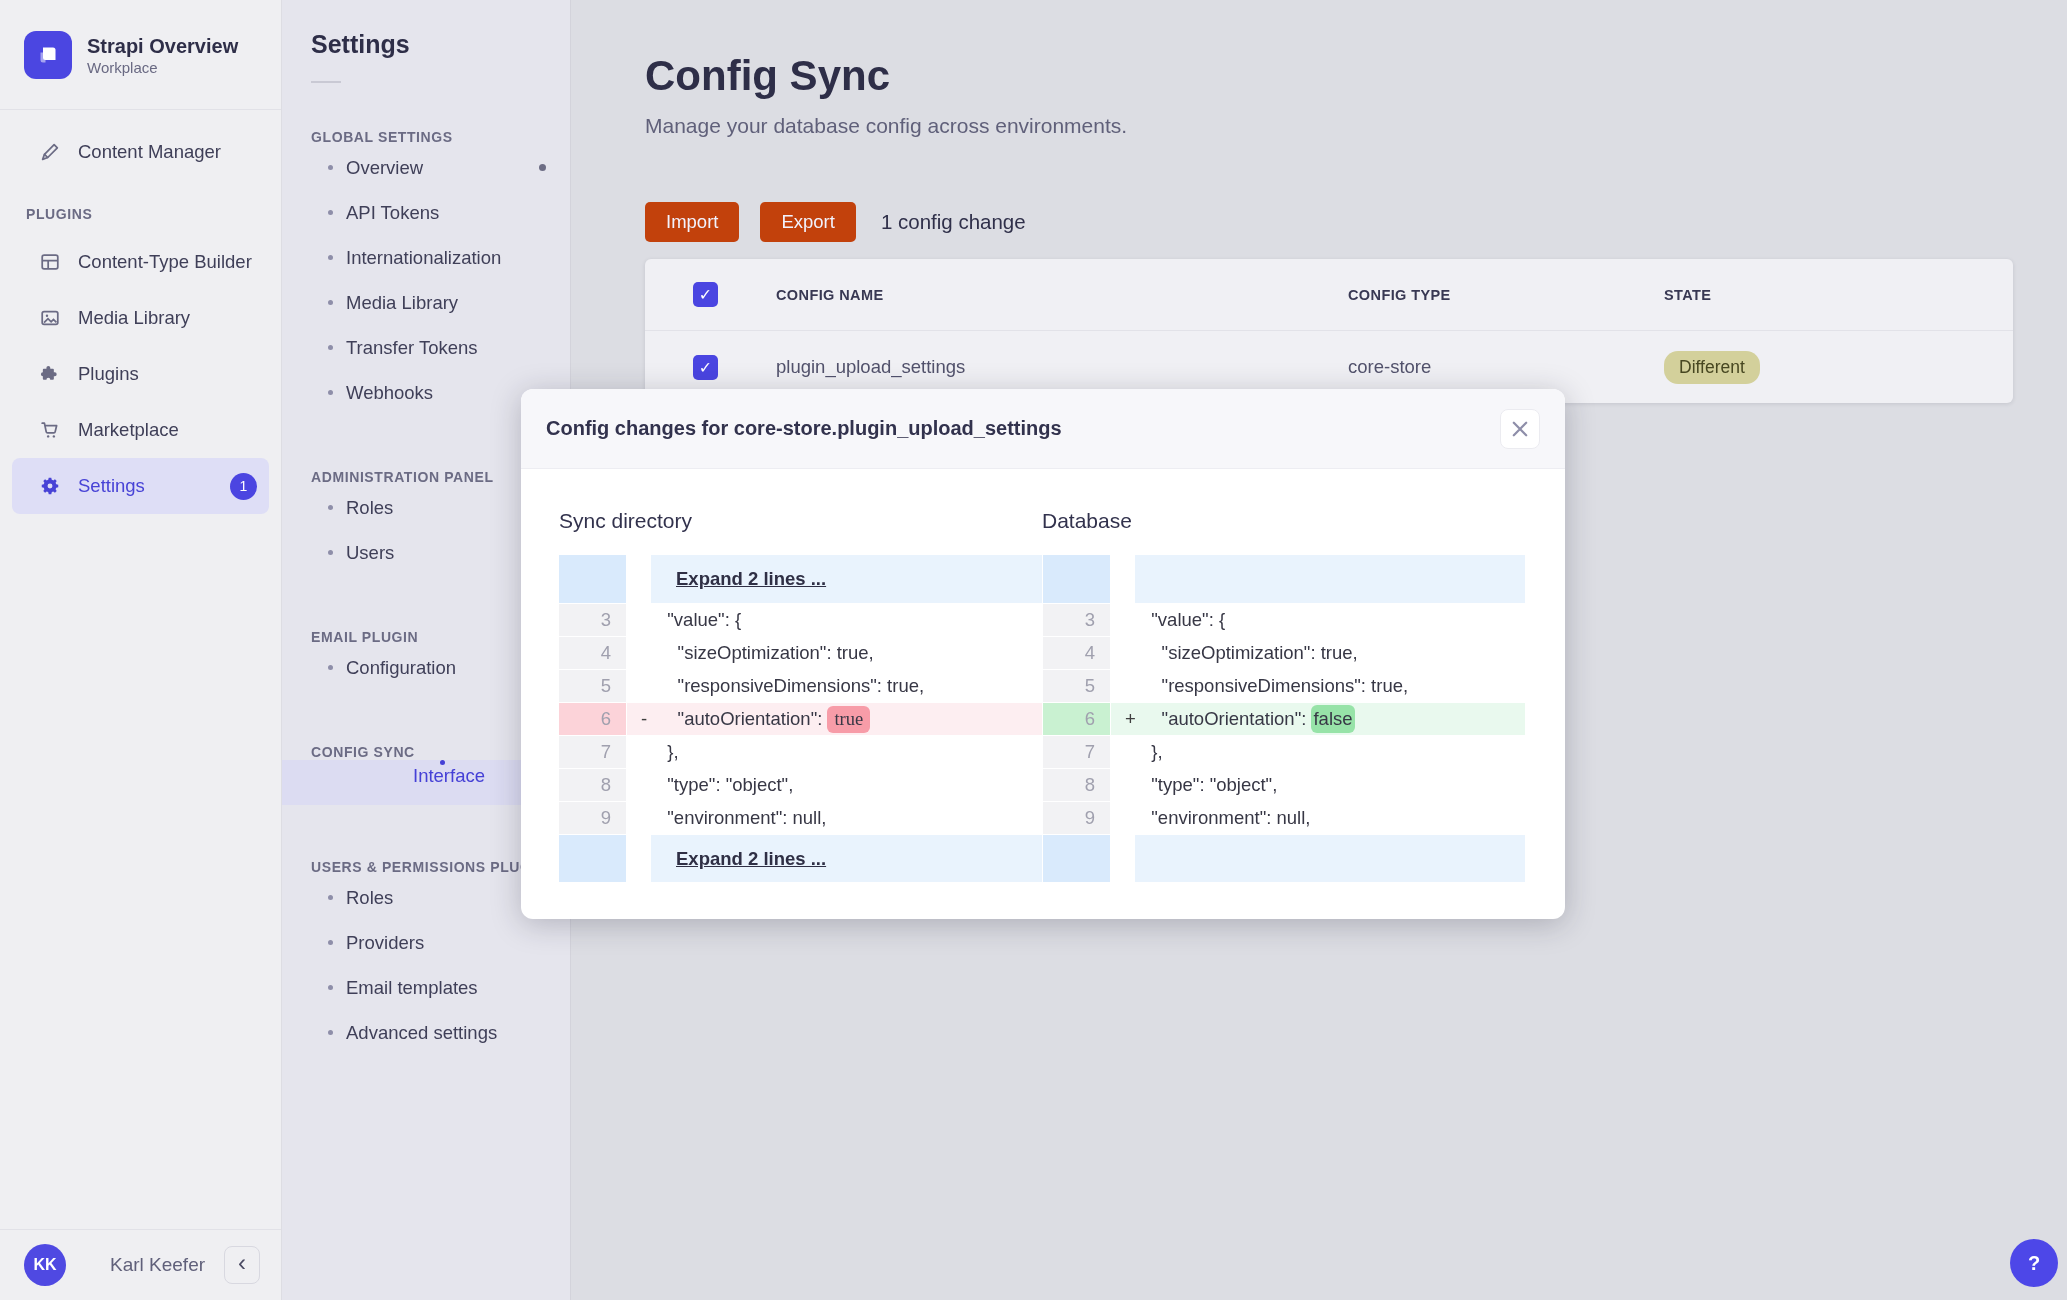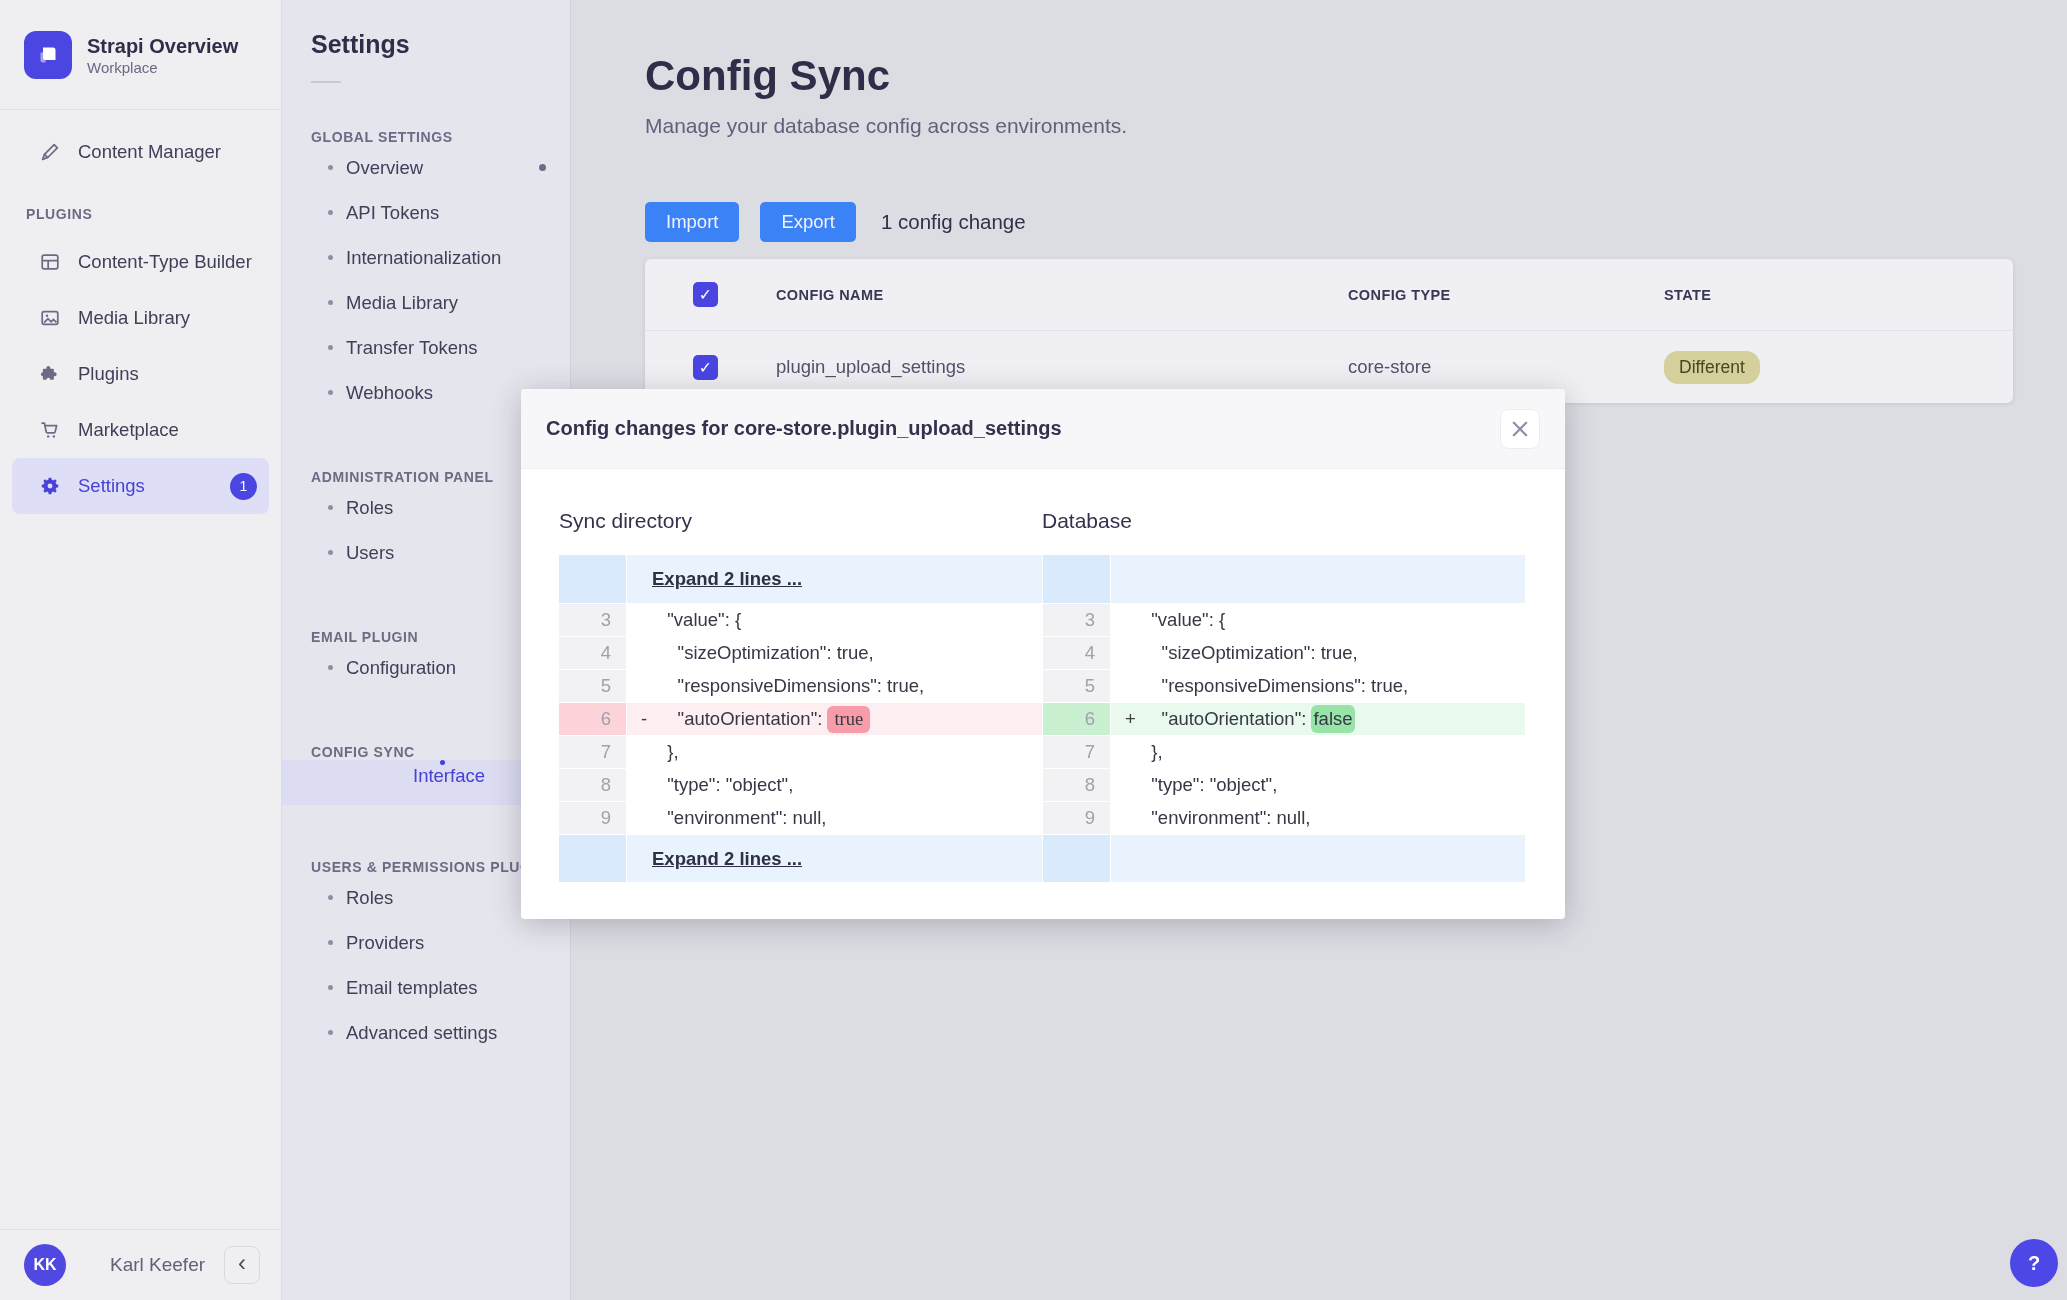--- a/index.html
+++ b/index.html
@@ -34,46 +34,46 @@
   .subnav-item .bullet { width:5px; height:5px; border-radius:50%; background:#8e8ea9; margin-right:13px; flex:0 0 auto; }
   .subnav-item.active { background:#dcdcf2; color:#4540d6;flex-direction:column; }
   .subnav-item.active .bullet { background:#4540d6; }
   .subnav-item .notif-dot { position:absolute; right:24px; width:7px; height:7px; border-radius:50%; background:#6d6d85; }
 
   
   .content { position:absolute; left:572px; top:0; right:0; height:1300px; background:#dcdde3; }
   .page-title { font-size:42px; font-weight:700; color:#2e2e48; margin:52px 0 0 73px; }
   .page-sub { font-size:21px; color:#60607a; margin:14px 0 0 73px; }
   .toolbar { display:flex; align-items:center; gap:21px; margin:64px 0 0 73px; }
-  .btn { background:#3b82f6; color:#f2f2fd; border:none; border-radius:5px; height:40px; padding:0 21px; font-size:18.5px; font-family:inherit; cursor:pointer; }
+  .btn { background:#c2410c; color:#f2f2fd; border:none; border-radius:5px; height:40px; padding:0 21px; font-size:18.5px; font-family:inherit; cursor:pointer; }
   .change-summary { font-size:20.5px; font-weight:500; color:#30304a; margin-left:4px; }
   .card { position:absolute; left:73px; right:54px; top:259px; background:#f0f0f4; border-radius:6px; box-shadow:0 1px 4px rgba(33,33,52,.12); }
   .trow { display:flex; align-items:center; height:72px; }
   .trow.head { border-bottom:1px solid #e2e2e8; }
   .cb { width:25px; height:25px; border-radius:5px; background:#4a45e1; margin-left:48px; display:flex; align-items:center; justify-content:center; color:#fff; font-size:16px; flex:0 0 auto; cursor:pointer; }
   .col-name { margin-left:58px; width:572px; }
   .col-type { width:316px; }
   .col-state { flex:1; }
   .th { font-size:14.5px; font-weight:700; letter-spacing:.4px; color:#383853; }
   .td { font-size:18.5px; color:#52526c; }
   .state-badge { display:inline-block; background:#d3d09b; color:#474721; font-size:17.5px; padding:6px 15px; border-radius:14px; }
 
   
-  .modal { position:absolute; left:521px; top:389px; width:1044px; height:530px; background:#fff; border-radius:4px; box-shadow:0 5px 30px rgba(33,33,52,.25); z-index:10; overflow:hidden; }
+  .modal { position:absolute; left:521px; top:389px; width:1044px; height:530px; background:#fff; border-radius:12px; box-shadow:0 5px 30px rgba(33,33,52,.25); z-index:10; overflow:hidden; }
   .modal-header { height:80px; background:#f7f7fa; border-bottom:1px solid #ededf2; display:flex; align-items:center; padding:0 25px; }
   .modal-title { font-size:20px; font-weight:700; color:#32324d; }
   .modal-close { margin-left:auto; width:40px; height:40px; background:#fff; border:1px solid #ebebf0; border-radius:8px; display:flex; align-items:center; justify-content:center; cursor:pointer; color:#8e8ea9; }
   .pane-titles { display:flex; margin:40px 38px 0 38px; }
   .pane-title { width:483px; font-size:21px; font-weight:500; color:#32324d; }
   .diff { display:flex; margin:22px 38px 0 38px; }
   .pane { width:483px; }
   .pane.right { border-left:1px solid #fff; }
   .drow { display:flex; height:33px; border-top:1px solid #fff; }
   .drow:first-child { border-top:none; }
-  .drow.expand { height:48px; }
+  .drow.expand { height:48px;gap:24px; }
   .gut { width:68px; flex:0 0 auto; background:#f2f2f4; color:#a0a0ae; font-size:18.5px; text-align:right; padding-right:15px; border-right:1px solid #fff; display:flex; align-items:center; justify-content:flex-end; }
   .code { flex:1; background:#fff; display:flex; align-items:center; font-size:18.5px; color:#373745; white-space:pre; overflow:hidden; }
   .mk { display:inline-block; width:30px; padding-left:14px; flex:0 0 auto; color:#3f3f3f; }
   .drow.expand .gut { background:var(--expand-gutter); }
   .drow.expand .code { background:var(--expand-row); }
   .drow.del .gut { background:var(--del-gutter); }
   .drow.del .code { background:var(--del-row); }
   .drow.add .gut { background:var(--add-gutter); }
   .drow.add .code { background:var(--add-row); }
   .hl-del { background:var(--del-word); border-radius:6px; padding:3px 7px;font-family:Liberation Serif, serif; }

